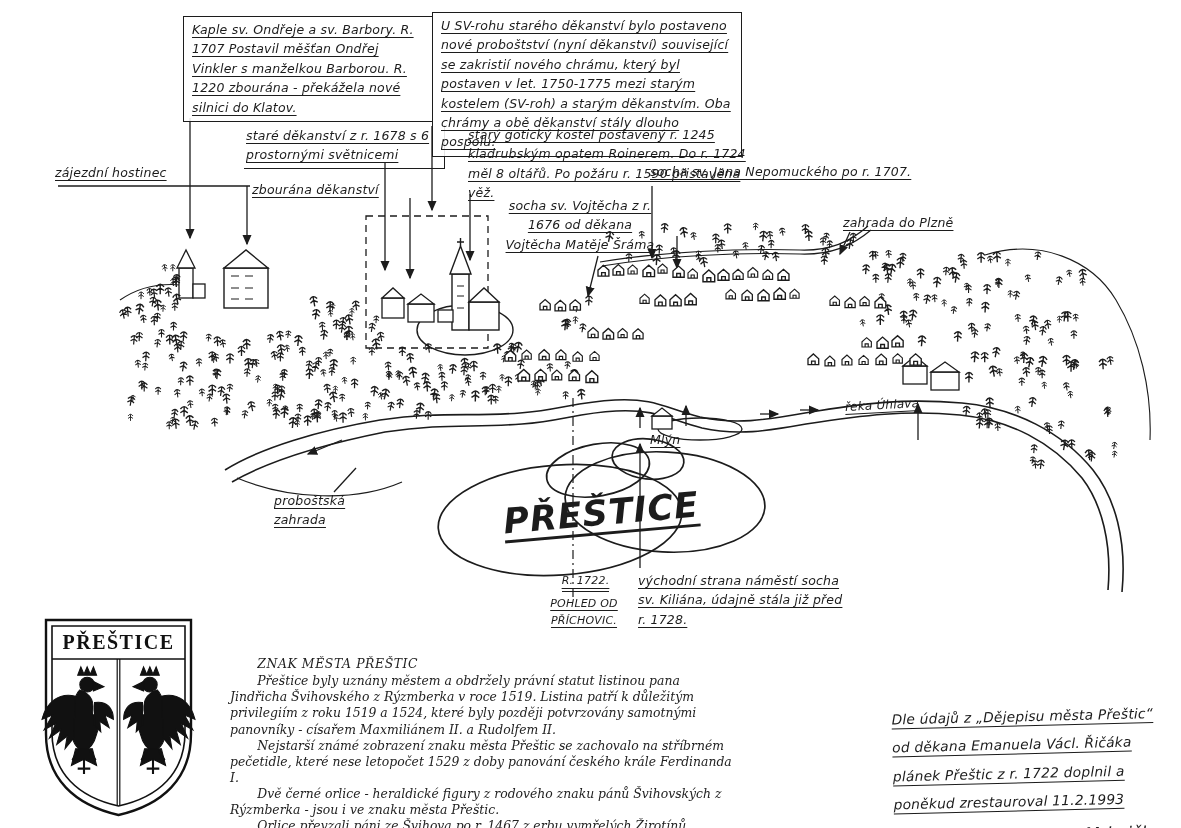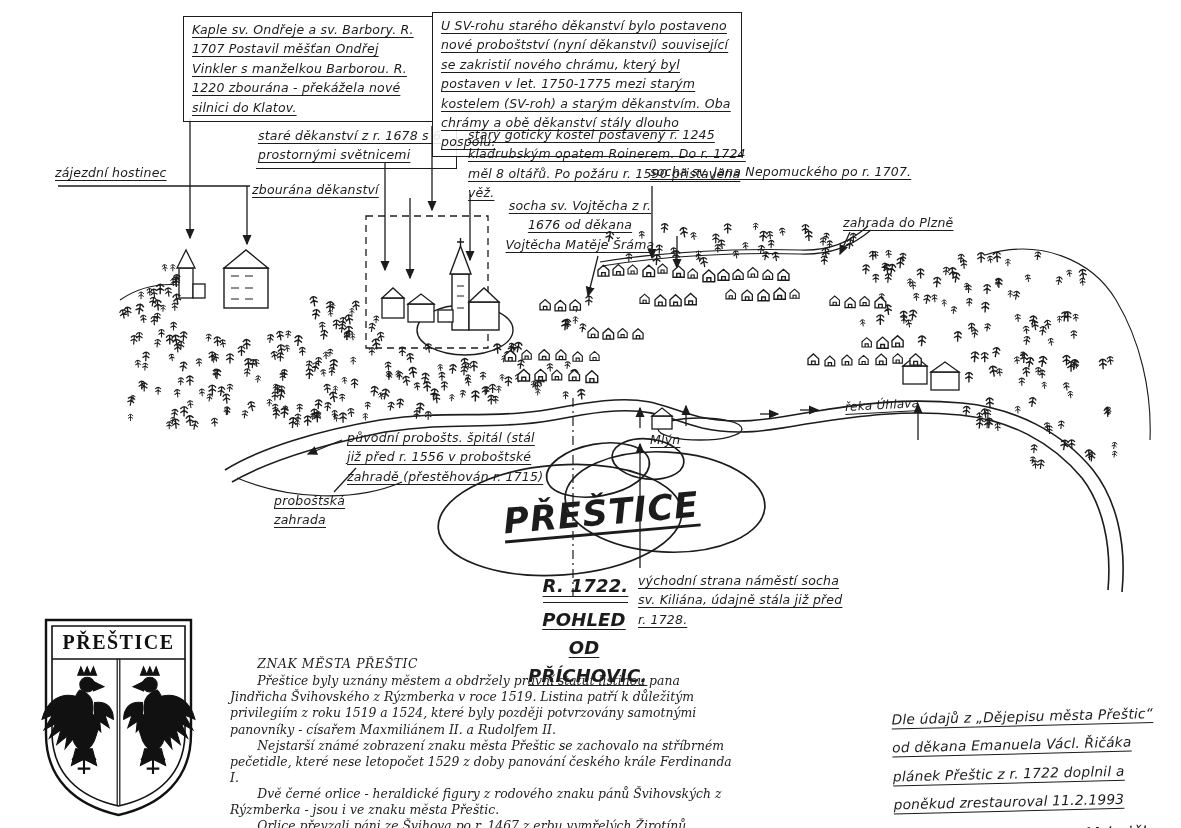--- a/index.html
+++ b/index.html
@@ -7,21 +7,21 @@
         overflow:hidden;font-family:"DejaVu Sans",sans-serif;}
   .sketch{position:absolute;left:0;top:0;width:1181px;height:828px;}
   .lbl{position:absolute;font-style:italic;font-size:12.5px;line-height:1.55;
        letter-spacing:.2px;color:#1c1c1c;}
   .hw{text-decoration:underline;text-underline-offset:3px;text-decoration-thickness:1.1px;}
   .boxed{border:1.7px solid #1c1c1c;padding:3px 8px 4px 8px;background:rgba(255,255,255,.88);}
   .halfbox{border-right:1.6px solid #1c1c1c;border-bottom:1.6px solid #1c1c1c;padding:1px 8px 3px 2px;}
   .town-name{font-family:"DejaVu Sans",sans-serif;font-size:35px;font-weight:bold;font-style:italic;
        letter-spacing:1px;transform:rotate(-5deg);text-decoration:underline;
        text-decoration-thickness:2.5px;text-underline-offset:7px;}
-  .caption{text-align:center;font-weight:bold;font-size:18px;}
+  .caption{text-align:center;font-weight:normal;font-size:11px;}
   .caption .yr{display:inline-block;border-bottom:1.5px solid #1c1c1c;
        text-decoration:underline;text-underline-offset:4px;padding-bottom:2px;margin-bottom:3px;}
   .caption .vw{display:block;width:112px;text-decoration:underline;text-underline-offset:3px;}
   .serif-block{position:absolute;font-family:"DejaVu Serif",serif;font-style:italic;
        font-size:12.4px;line-height:1.3;color:#222;}
   .serif-block p{margin:0;text-indent:2.2em;}
   .serif-block .head{letter-spacing:.6px;margin-bottom:1px;}
   .credit{font-size:13.8px;line-height:2.05;transform:rotate(-1.4deg);}
   .credit .note{text-decoration:underline;text-underline-offset:4px;text-decoration-thickness:1.2px;}
   .sig{font-size:17px;font-style:italic;text-align:right;margin-top:3px;padding-right:14px;}
@@ -572,40 +572,39 @@
       <use href="#house" transform="translate(633.0,330.0) scale(1.12) rotate(0)"></use>
       <use href="#house" transform="translate(540.0,300.7) scale(1.14) rotate(0)"></use>
       <use href="#house" transform="translate(555.0,301.5) scale(1.18) rotate(0)"></use>
       <use href="#house" transform="translate(570.0,300.9) scale(1.16) rotate(0)"></use>
     </svg>
 
   <div class="lbl hw" style="left:55px;top:163px;">zájezdní hostinec</div>
 
   <div class="lbl hw boxed" style="left:183px;top:16px;width:232px;">Kaple sv. Ondřeje a sv. Barbory. R. 1707 Postavil měšťan Ondřej Vinkler s manželkou Barborou. R. 1220 zbourána - překážela nové silnici do Klatov.</div>
 
-  <div class="lbl hw halfbox" style="left:256px;top:125px;width:190px;">staré děkanství z r. 1678 s 6 prostornými světnicemi</div>
+  <div class="lbl hw halfbox" style="left:244px;top:125px;width:190px;">staré děkanství z r. 1678 s 6 prostornými světnicemi</div>
 
   <div class="lbl hw" style="left:252px;top:180px;">zbourána děkanství</div>
 
   <div class="lbl hw boxed" style="left:432px;top:12px;width:292px;">U SV-rohu starého děkanství bylo postaveno nové proboštství (nyní děkanství) související se zakristií nového chrámu, který byl postaven v let. 1750-1775 mezi starým kostelem (SV-roh) a starým děkanstvím. Oba chrámy a obě děkanství stály dlouho pospolu.</div>
 
   <div class="lbl hw" style="left:468px;top:125px;width:280px;">starý gotický kostel postavený r. 1245 kladrubským opatem Roinerem. Do r. 1724 měl 8 oltářů. Po požáru r. 1590 přistavěna věž.</div>
 
   <div class="lbl hw" style="left:650px;top:162px;width:310px;">socha sv. Jana Nepomuckého po r. 1707.</div>
 
   <div class="lbl hw" style="left:505px;top:196px;width:150px;text-align:center;">socha sv. Vojtěcha z r. 1676 od děkana Vojtěcha Matěje Šráma</div>
 
 
   <div class="lbl hw" style="left:843px;top:213px;">zahrada do Plzně</div>
 
   <div class="lbl hw" style="left:845px;top:396px;transform:rotate(-3deg);font-size:12px;">řeka Úhlava</div>
 
   <div class="lbl hw" style="left:650px;top:430px;">Mlýn</div>
 
-  <div class="lbl hw" style="left:347px;top:428px;width:205px;">původní probošts. špitál (stál již před r. 1556 v proboštské zahradě (přestěhován r. 1715)</div>
 
   <div class="lbl hw" style="left:274px;top:491px;width:100px;">proboštská zahrada</div>
 
   <div class="lbl hw" style="left:638px;top:571px;width:205px;">východní strana náměstí socha sv. Kiliána, údajně stála již před r. 1728.</div>
 
 
   <div class="lbl town-name" style="left:503px;top:486px;">PŘEŠTICE</div>
 
   <div class="lbl caption" style="left:528px;top:572px;width:115px;font-style:italic;">
     <span class="yr">R. 1722.</span>

